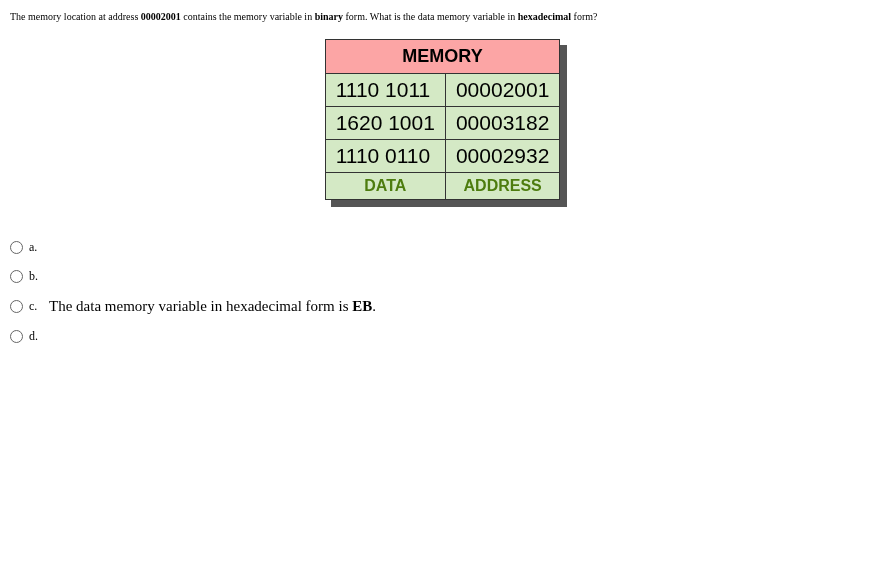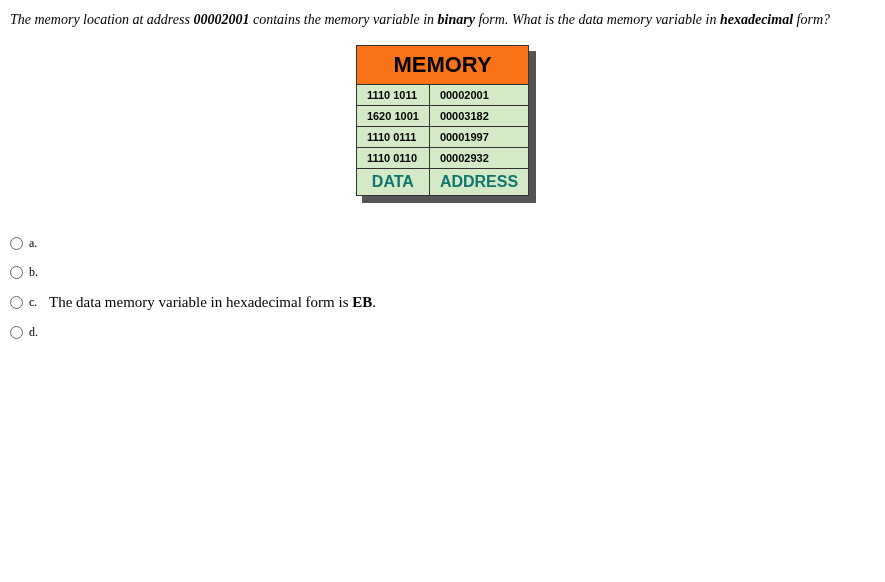--- a/index.html
+++ b/index.html
@@ -7,24 +7,23 @@
     }
     body {
       font-family: Georgia, 'Times New Roman', serif;
       margin: 0;
       padding: 10px;
       width: 885px;
       background: #fff;
       color: #000;
     }
     .question {
-      font-size: 14px;
+      font-size: 10px;
       line-height: 1.4;
       margin-bottom: 15px;
-      font-style: italic;
     }
     .bold {
       font-weight: bold;
     }
     .memory-container {
       display: flex;
       justify-content: center;
       margin: 10px 0 40px 0;
     }
     .memory-wrapper {
@@ -33,43 +32,43 @@
     }
     .memory-table {
       border-collapse: collapse;
       background: #d4e9c5;
       position: relative;
       z-index: 2;
     }
     .memory-title {
       font-weight: bold;
       font-family: Arial, sans-serif;
-      font-size: 22px;
+      font-size: 18px;
       text-align: center;
       padding: 6px 10px;
       border: 1px solid #333;
-      background: #f97316;
+      background: #fca5a5;
     }
     .memory-cell {
       border: 1px solid #333;
       padding: 4px 10px;
       font-family: Arial, sans-serif;
-      font-size: 11px;
-      font-weight: bold;
+      font-size: 21px;
+      font-weight: normal;
       text-align: left;
       white-space: nowrap;
     }
     .memory-footer {
       border: 1px solid #333;
       padding: 4px 10px;
       font-family: Arial, sans-serif;
       font-size: 16px;
       font-weight: bold;
       text-align: center;
-      color: #0f766e;
+      color: #4d7c0f;
     }
     .shadow-right {
       position: absolute;
       top: 6px;
       right: -7px;
       bottom: -7px;
       width: 7px;
       background: #555;
       z-index: 1;
     }
@@ -125,24 +124,20 @@
       </tr>
       <tr>
         <td class="memory-cell">1110 1011</td>
         <td class="memory-cell">00002001</td>
       </tr>
       <tr>
         <td class="memory-cell">1620 1001</td>
         <td class="memory-cell">00003182</td>
       </tr>
       <tr>
-        <td class="memory-cell">1110 0111</td>
-        <td class="memory-cell">00001997</td>
-      </tr>
-      <tr>
         <td class="memory-cell">1110 0110</td>
         <td class="memory-cell">00002932</td>
       </tr>
       <tr>
         <td class="memory-footer">DATA</td>
         <td class="memory-footer">ADDRESS</td>
       </tr>
     </tbody>
       </table>
     <div class="shadow-right"></div>

